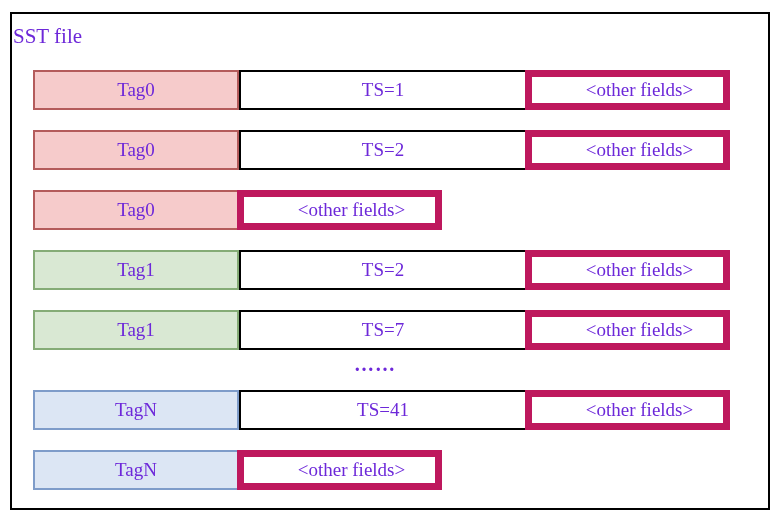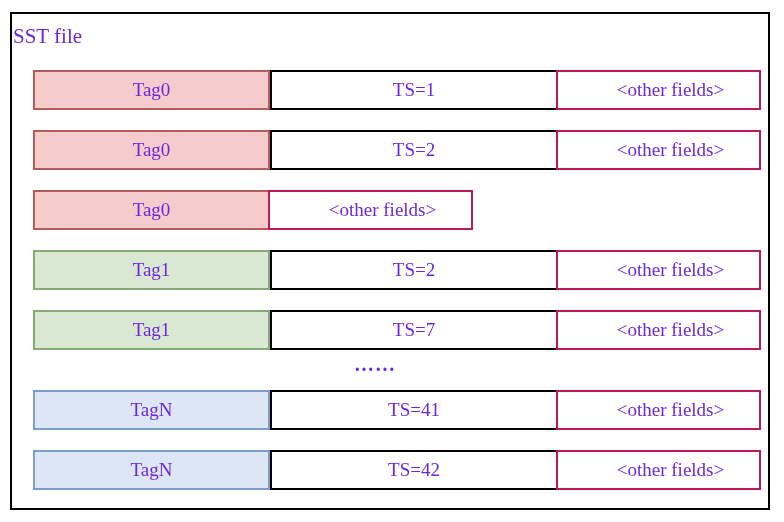--- a/index.html
+++ b/index.html
@@ -41,32 +41,32 @@
   .cell {
     display: flex;
     align-items: center;
     justify-content: center;
     font-size: 19px;
     line-height: 22px;
     height: 40px;
     white-space: nowrap;
   }
   .tag-cell {
-    width: 237px;
+    width: 206px;
     border: 2px solid #888888; 
     background: #eeeeee;       
   }
   .ts-cell {
     width: 288px;
     border: 2px solid #000000;
     background: #ffffff;
   }
   .other-cell {
     width: 205px;
-    border: 2px solid #be185d;
+    border: 7px solid #be185d;
     background: #ffffff;
     margin-left: -2px; 
     padding-left: 24px;
   }
   .row-0 { top: 70px; }
   .row-1 { top: 130px; }
   .row-2 { top: 190px; }
   .row-3 { top: 250px; }
   .row-4 { top: 310px; }
   .row-5 { top: 390px; }
@@ -126,17 +126,16 @@
   <div class="ellipsis">……</div>
 
   <div class="record-row row-5">
     <div class="cell tag-cell" style="background-color: rgb(220, 230, 244); border-color: rgb(126, 156, 201);">TagN</div>
     <div class="cell ts-cell">TS=41</div>
     <div class="cell other-cell">&lt;other fields&gt;</div>
   </div>
 
   <div class="record-row row-6">
     <div class="cell tag-cell" style="background-color: rgb(220, 230, 244); border-color: rgb(126, 156, 201);">TagN</div>
-    <div class="cell ts-cell">TS=42</div>
     <div class="cell other-cell">&lt;other fields&gt;</div>
   </div>
 
 </div>
 
 </body></html>

